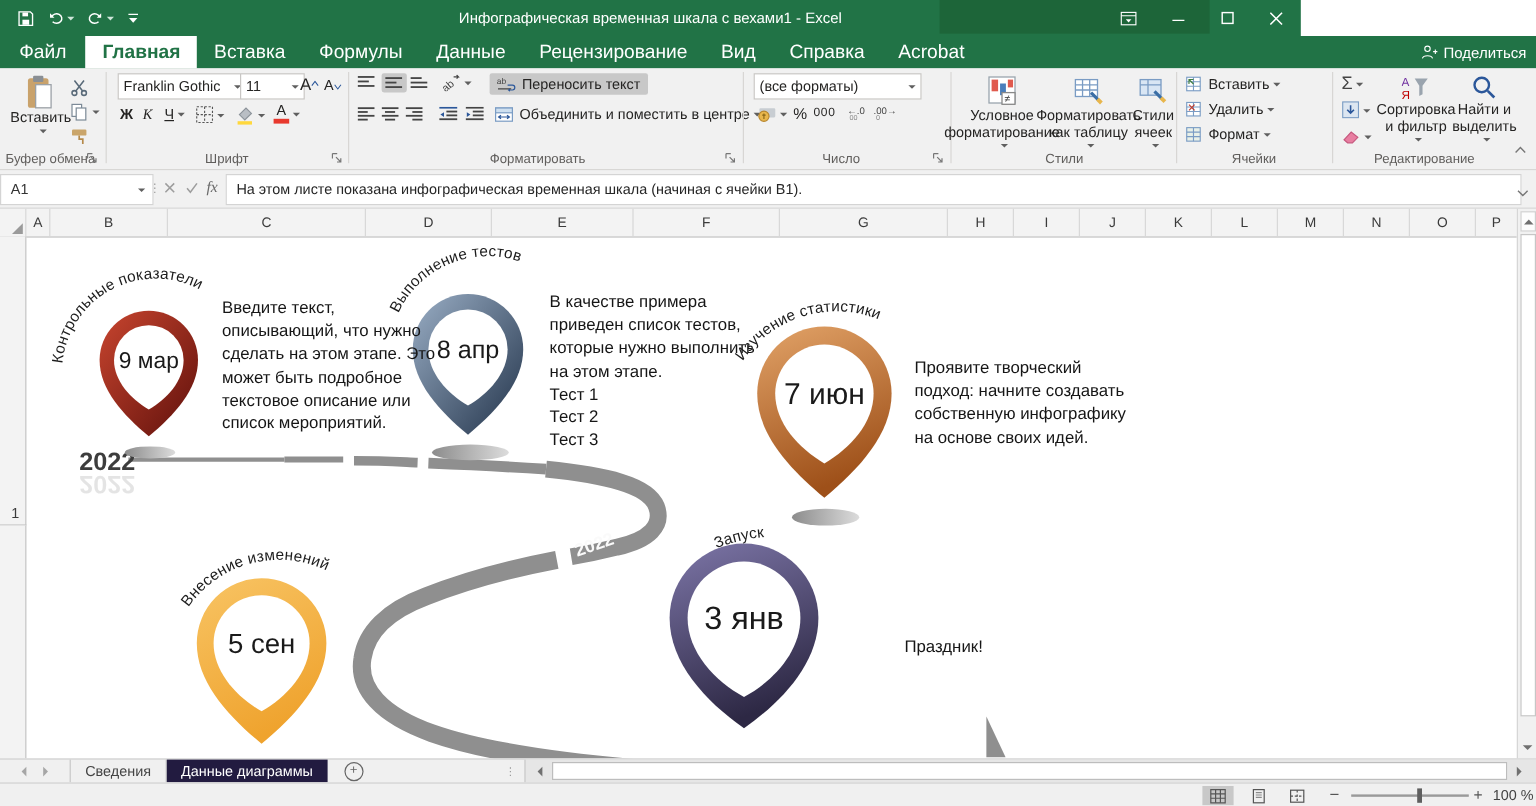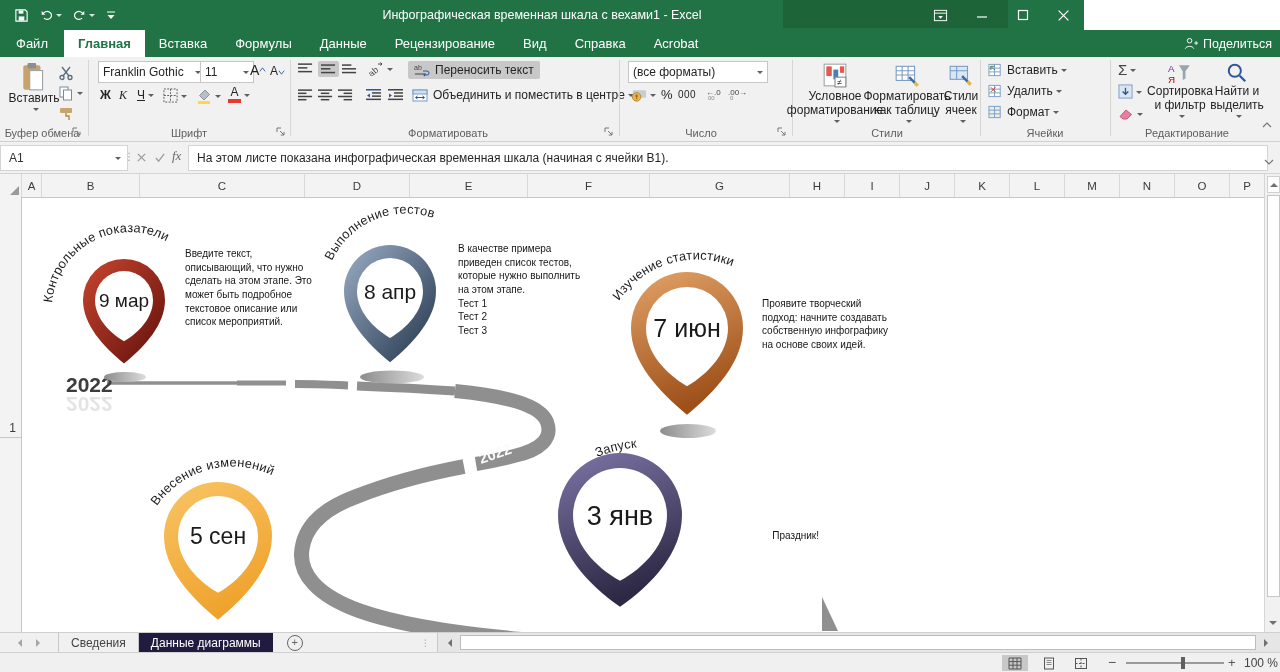--- a/index.html
+++ b/index.html
@@ -8,21 +8,21 @@
   
   .titlebar{position:absolute;left:0;top:0;width:1084px;height:30px;background:#217346;color:#fff;}
   .deco{position:absolute;left:783px;top:0;width:225px;height:28px;background:#1d6539;}
   .qat{position:absolute;left:14px;top:0;height:30px;display:flex;align-items:center;gap:10px;}
   .qbtn{display:flex;align-items:center;gap:2px;}
   .title-text{position:absolute;left:0;right:0;top:0;height:30px;display:flex;align-items:center;justify-content:center;font-size:12.5px;}
   .winctl{position:absolute;right:0;top:0;height:30px;display:flex;}
   .winbtn{width:41px;height:30px;display:flex;align-items:center;justify-content:center;}
   .tinyda{width:0;height:0;border:3px solid transparent;border-top-color:#cfe6da;margin-top:4px;}
   
-  .tabrow{position:absolute;left:0;top:30px;width:1280px;height:27px;background:#217346;display:flex;align-items:stretch;color:#fff;font-size:13px;}
+  .tabrow{position:absolute;left:0;top:30px;width:1280px;height:27px;background:#217346;display:flex;align-items:stretch;color:#fff;font-size:16px;}
   .rtab{display:flex;align-items:center;padding:0 14px;}
   .rtab.active{background:#fff;color:#217346;font-weight:bold;}
   .tellme{display:flex;align-items:center;gap:7px;padding:0 10px;}
   .share{position:absolute;right:8px;top:30px;height:27px;display:flex;align-items:center;gap:5px;color:#fff;font-size:12.5px;}
   
   .ribbon{position:absolute;left:0;top:57px;width:1280px;height:84px;background:#f1f1f1;border-bottom:1px solid #d2d0ce;font-size:12px;color:#252423;}
   .gsep{position:absolute;top:3px;height:76px;width:1px;background:#d8d6d4;}
   .glabel{position:absolute;bottom:2px;font-size:11px;color:#605e5c;text-align:center;}
   .launch{position:absolute;bottom:3px;width:12px;height:12px;}
   .da{display:inline-block;width:0;height:0;border:3.5px solid transparent;border-top-color:#5f5f5f;margin-left:3px;position:relative;top:2px;}
@@ -35,21 +35,21 @@
   
   .fbar{position:absolute;left:0;top:142px;width:1280px;height:31px;background:#f1f1f1;border-bottom:1px solid #d4d4d4;}
   .namebox{position:absolute;left:0;top:3px;width:118px;height:24px;background:#fff;border:1px solid #d4d4d4;display:flex;align-items:center;font-size:12px;color:#333;padding-left:8px;}
   .fxinput{position:absolute;left:188px;top:3px;width:1070px;height:24px;background:#fff;border:1px solid #d4d4d4;display:flex;align-items:center;font-size:12px;color:#262626;padding-left:8px;white-space:nowrap;overflow:hidden;}
   
   .colheads{position:absolute;left:0;top:174px;width:1264px;height:23px;display:flex;background:#f3f3f3;border-bottom:1px solid #c6c6c6;font-size:11.5px;color:#3b3b3b;}
   .ch{border-right:1px solid #d8d8d8;display:flex;align-items:center;justify-content:center;box-sizing:border-box;height:23px;}
   .rowhead{position:absolute;left:0;top:197px;width:22px;height:241px;border-right:1px solid #c6c6c6;border-bottom:1px solid #c6c6c6;box-sizing:border-box;display:flex;align-items:flex-end;justify-content:flex-end;padding:0 5px 2px 0;font-size:12px;color:#3b3b3b;background:#f3f3f3;}
   .rowhead2{position:absolute;left:0;top:438px;width:22px;height:194px;border-right:1px solid #c6c6c6;box-sizing:border-box;background:#f3f3f3;}
   .vscroll{position:absolute;left:1264px;top:174px;width:16px;height:458px;background:#f1f1f1;border-left:1px solid #d6d6d6;box-sizing:border-box;}
-  .desc{position:absolute;white-space:pre-line;font-size:10px;line-height:1.37;color:#161616;}
+  .desc{position:absolute;white-space:pre-line;font-size:14px;line-height:1.37;color:#161616;}
   
   .tabbar{position:absolute;left:0;top:632px;width:1280px;height:20px;background:#f0f0f0;border-top:1px solid #cfcfcf;display:flex;align-items:stretch;font-size:12px;color:#444;box-sizing:border-box;}
   .stab{display:flex;align-items:center;padding:0 12px;border-right:1px solid #c8c8c8;}
   .stab.dark{background:#221b40;color:#fff;border-right:none;}
   .stab.activesheet{background:#fff;color:#1c6b3c;font-weight:bold;border-bottom:2px solid #217346;box-sizing:border-box;border-right:1px solid #c8c8c8;}
   .navtri{width:0;height:0;border:4px solid transparent;}
   
   .statusbar{position:absolute;left:0;top:652px;width:1280px;height:20px;background:#f0f0f0;border-top:1px solid #d0d0d0;box-sizing:border-box;font-size:12px;color:#444;}
   .svicon{position:absolute;top:2px;width:26px;height:16px;display:flex;align-items:center;justify-content:center;}
 </style>

